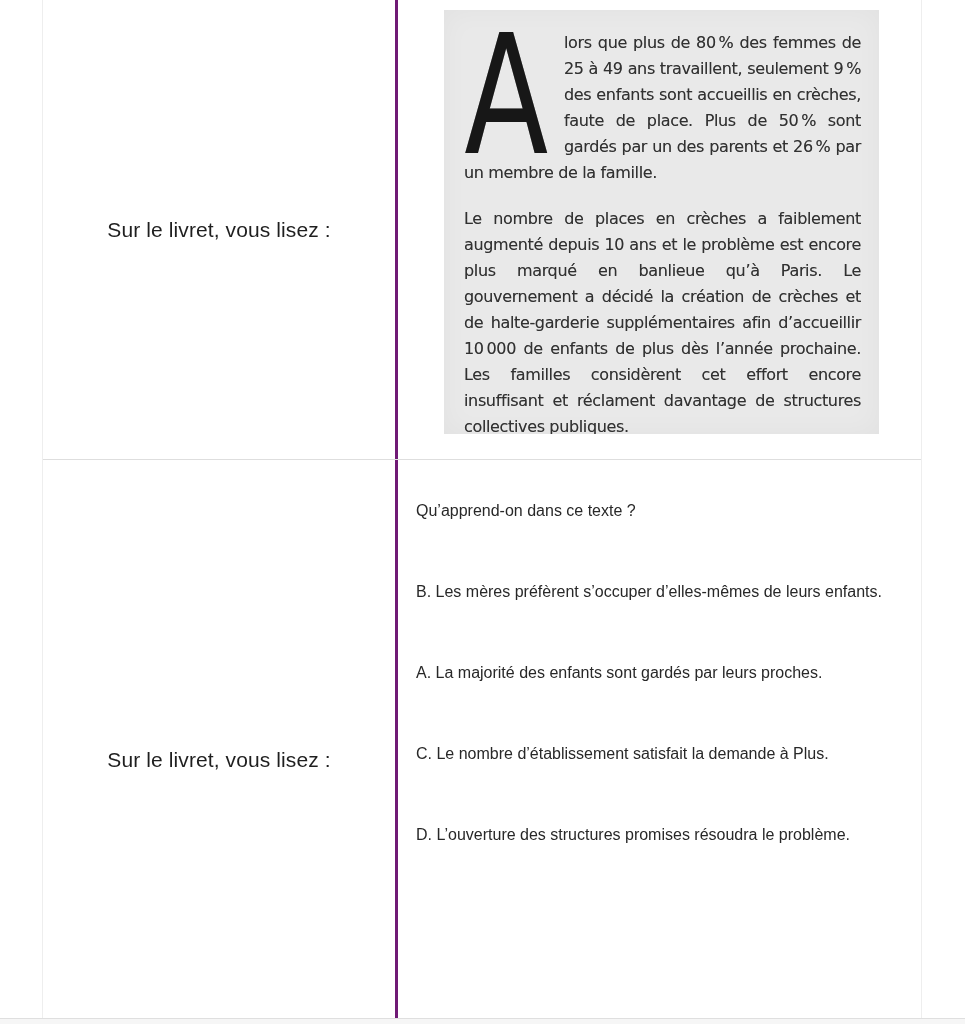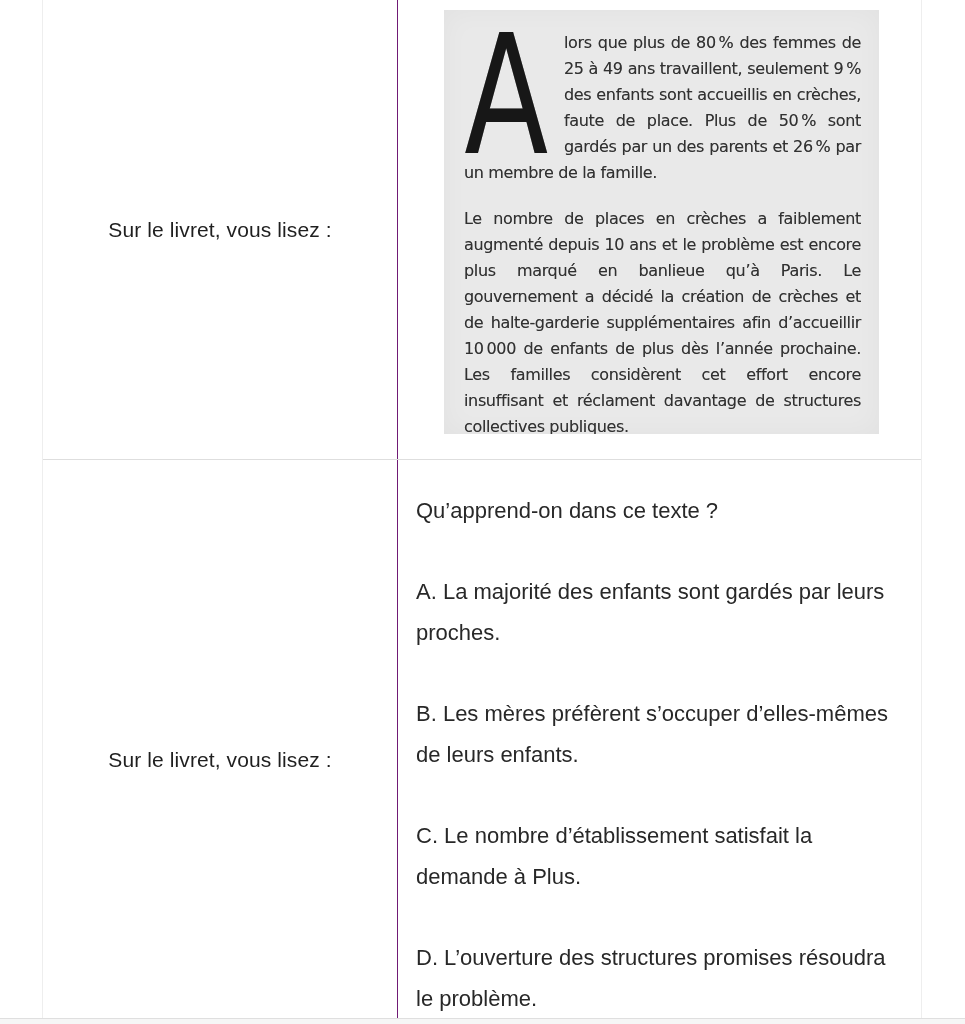--- a/index.html
+++ b/index.html
@@ -18,21 +18,21 @@
     position: absolute; left: 42px; top: 0;
     width: 880px; height: 1018px;
     border-left: 1px solid #eeeeee;
     border-right: 1px solid #eeeeee;
   }
   .row { display: flex; width: 100%; }
   .row-1 { height: 460px; border-bottom: 1px solid #dedede; }
   .row-2 { height: 558px; }
   .cell-left {
     width: 355px; flex: 0 0 355px;
-    border-right: 1px solid #701a75;
+    border-right: 3px solid #701a75;
     display: flex; align-items: center; justify-content: center;
   }
   .cell-right { flex: 1 1 auto; position: relative; }
 
   .instruction {
     font-size: 21px;
     letter-spacing: 0.1px;
     color: #1f1f1f;
   }
   .row-2 .instruction { position: relative; top: 21px; }
@@ -58,21 +58,21 @@
   .dropcap-float {
     float: left;
     width: 100px; height: 126px;
     margin-top: 2px;
   }
   .dropcap-float svg { display: block; }
 
   
   .question {
     padding: 30px 16px 0 18px;
-    font-size: 22px;
+    font-size: 16px;
     line-height: 41px;
     color: #282828;
   }
   .question .prompt { margin: 0 0 40px 0; max-width: 492px; }
   .question .option { margin: 0 0 40px 0; max-width: 492px; }
   .question .option:last-child { margin-bottom: 0; }
 
   
   .bottom-strip {
     position: absolute; left: 0; top: 1018px;
@@ -107,22 +107,22 @@
       </div>
     </div>
 
     <div class="row row-2">
       <div class="cell-left">
         <span class="instruction">Sur le livret, vous lisez :</span>
       </div>
       <div class="cell-right">
         <div class="question">
           <p class="prompt">Qu’apprend-on dans ce texte ?</p>
+          <p class="option">B. Les mères préfèrent s’occuper d’elles-mêmes de leurs enfants.</p>
           <p class="option">A. La majorité des enfants sont gardés par leurs proches.</p>
-          <p class="option">B. Les mères préfèrent s’occuper d’elles-mêmes de leurs enfants.</p>
           <p class="option">C. Le nombre d’établissement satisfait la demande à Plus.</p>
           <p class="option">D. L’ouverture des structures promises résoudra le problème.</p>
         </div>
       </div>
     </div>
 
   </div>
 
   <div class="bottom-strip"></div>
 

